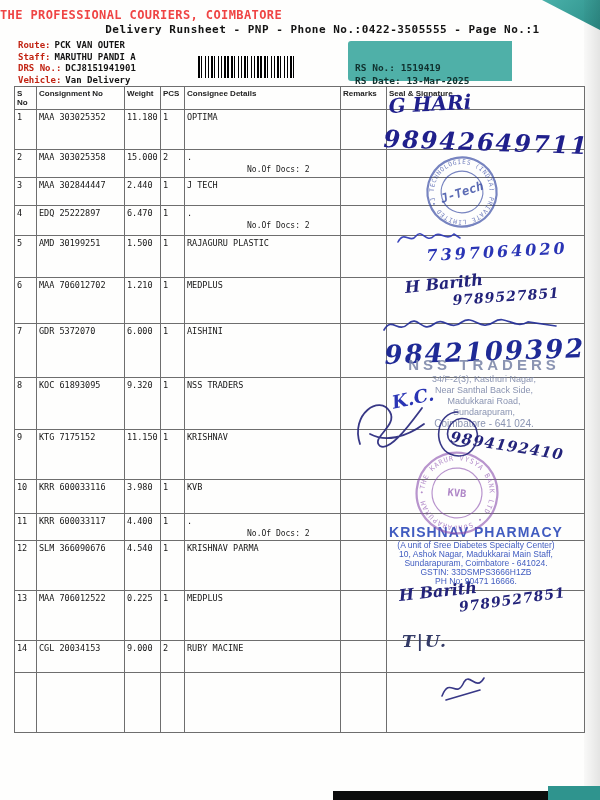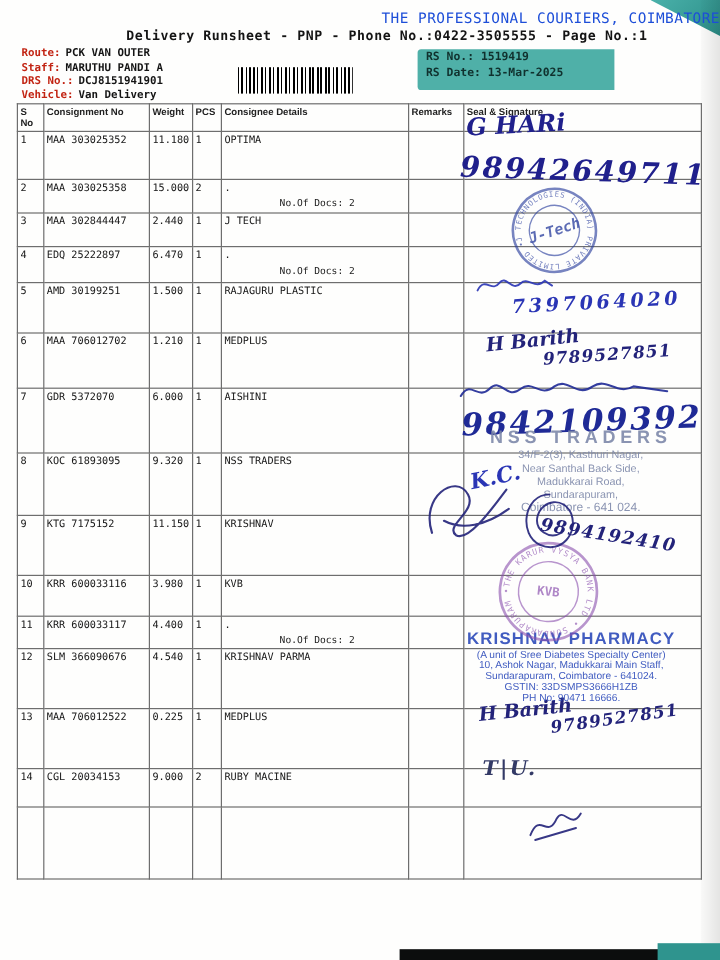--- a/index.html
+++ b/index.html
@@ -1,45 +1,45 @@
 <!DOCTYPE html>
 <html><head>
 <meta charset="utf-8">
 <style>
   * { margin:0; padding:0; box-sizing:border-box; }
   html,body { width:600px; height:800px; }
   body { font-family:"DejaVu Sans Mono", monospace; background:#e9e9e6; }
   .page { position:relative; width:600px; height:800px; background:#fefefd; overflow:hidden; }
 
-  .doc-title { position:absolute; top:8px; left:0; width:100%; text-align:right;
-    font-size:12px; font-weight:normal; color:#1d4ed8; letter-spacing:.4px; }
+  .doc-title { position:absolute; top:8px; left:0; width:100%; text-align:left;
+    font-size:12px; font-weight:bold; color:#ef4444; letter-spacing:.4px; }
   .doc-subtitle { position:absolute; top:23px; left:0; width:100%; text-align:center;
     font-size:11px; font-weight:bold; color:#141414; letter-spacing:.5px;padding-left:45px; }
 
   .info-block { position:absolute; left:18px; top:40px; font-size:9px; line-height:11.5px; }
   .info-line .label { color:#c22413; font-weight:bold; }
   .info-line .value { color:#141414; font-weight:bold; padding-left:4px; }
 
   .barcode { position:absolute; left:198px; top:56px; width:96px; height:22px;
     background:repeating-linear-gradient(90deg,#000 0 1.5px,#fff 1.5px 3px,#000 3px 4.2px,#fff 4.2px 6.6px); }
 
   .rs-box { position:absolute; left:348px; top:41px; width:164px; height:34px;
-    background:#4fb0a8; color:#10312e; padding:0 7px; font-size:9.5px;
+    background:#4fb0a8; color:#10312e; padding:20px 7px; font-size:9.5px;
     font-weight:bold; line-height:13px; border-radius:3px 0 0 3px; }
 
   .corner-tri { position:absolute; right:0; top:0; width:58px; height:30px;
     background:linear-gradient(135deg,#4ab1aa,#2c8e88);
     clip-path:polygon(0 0,100% 0,100% 100%); }
 
   .sheet-table { position:absolute; left:14px; top:86px; border-collapse:collapse; table-layout:fixed; }
   .sheet-table th, .sheet-table td { border:1px solid #6e6e6e; vertical-align:top;
     padding:2px 2px; font-size:8.5px; color:#161616; overflow:hidden; }
   .sheet-table th { font-family:"Liberation Sans", sans-serif; font-size:8px;
     font-weight:bold; text-align:left; height:14px; color:#222; }
-  .docs-note { margin-left:2px; margin-top:3px; font-size:8px; color:#222;padding-left:44px; }
+  .docs-note { margin-left:16px; margin-top:3px; font-size:8px; color:#222;padding-left:44px; }
 
   .annotation-layer { position:absolute; inset:0; pointer-events:none; }
   .ann { position:absolute; white-space:nowrap; transform-origin:left top; }
   .hand { font-family:"DejaVu Serif", serif; font-style:italic; font-weight:bold; }
   .stamp { font-family:"Liberation Sans", sans-serif; opacity:.88; }
 
   .round-stamp { position:absolute; opacity:.85; }
   .scribble { position:absolute; opacity:.9; }
 
   .right-edge { position:absolute; right:0; top:0; width:16px; height:800px;

